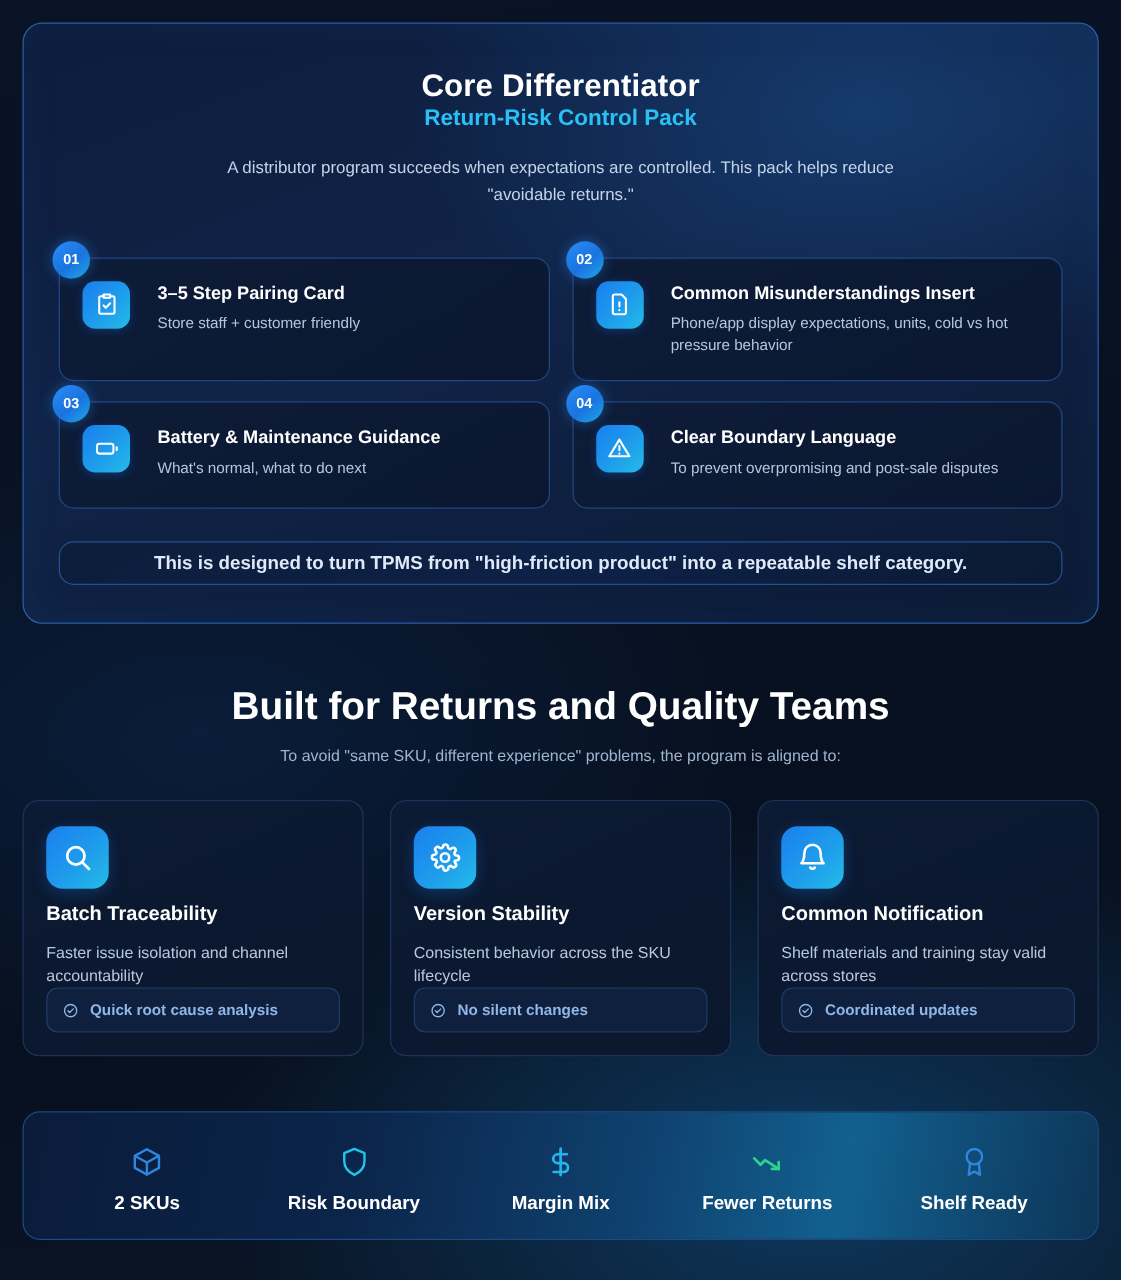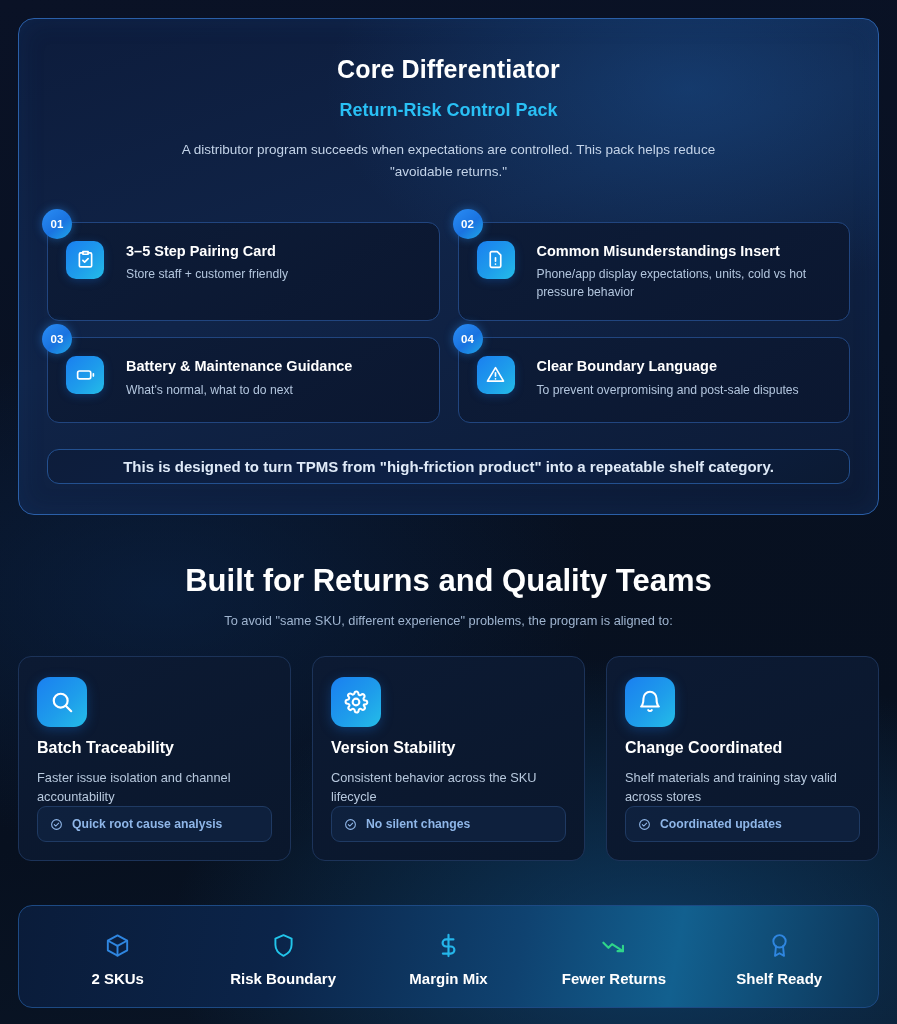--- a/index.html
+++ b/index.html
@@ -46,21 +46,20 @@
     letter-spacing: 0.1px;
     color: #ffffff;
     margin-top: 10px;
   }
 
   .hero-subtitle {
     text-align: center;
     font-size: 18px;
     font-weight: bold;
     color: #29c0f5;
-    margin-top: 16px;
   }
 
   .hero-desc {
     text-align: center;
     font-size: 13.5px;
     line-height: 1.65;
     color: #c3d3e8;
     margin: 18px auto 12px auto;
     max-width: 560px;
   }
@@ -382,21 +381,21 @@
         </div>
       </div>
 
       <div class="feature-card">
         <div class="tile-lg">
           <svg width="26" height="26" viewBox="0 0 24 24" fill="none" stroke="#ffffff" stroke-width="1.9" stroke-linecap="round" stroke-linejoin="round">
             <path d="M18 8.6a6 6 0 1 0-12 0c0 6.3-2.2 7.6-2.2 7.6h16.4S18 14.9 18 8.6"></path>
             <path d="M10.3 19.4a2 2 0 0 0 3.4 0"></path>
           </svg>
         </div>
-        <div class="feat-title">Change Coordinated</div>
+        <div class="feat-title">Common Notification</div>
         <div class="feat-desc">Shelf materials and training stay valid across stores</div>
         <div class="chip">
           <span>
             <svg width="13" height="13" viewBox="0 0 24 24" fill="none" stroke="#8fb6e8" stroke-width="2" stroke-linecap="round" stroke-linejoin="round">
               <circle cx="12" cy="12" r="9"></circle>
               <path d="M8 12.2l2.6 2.6L16 9.4"></path>
             </svg>
           </span>
           <span>Coordinated updates</span>
         </div>

